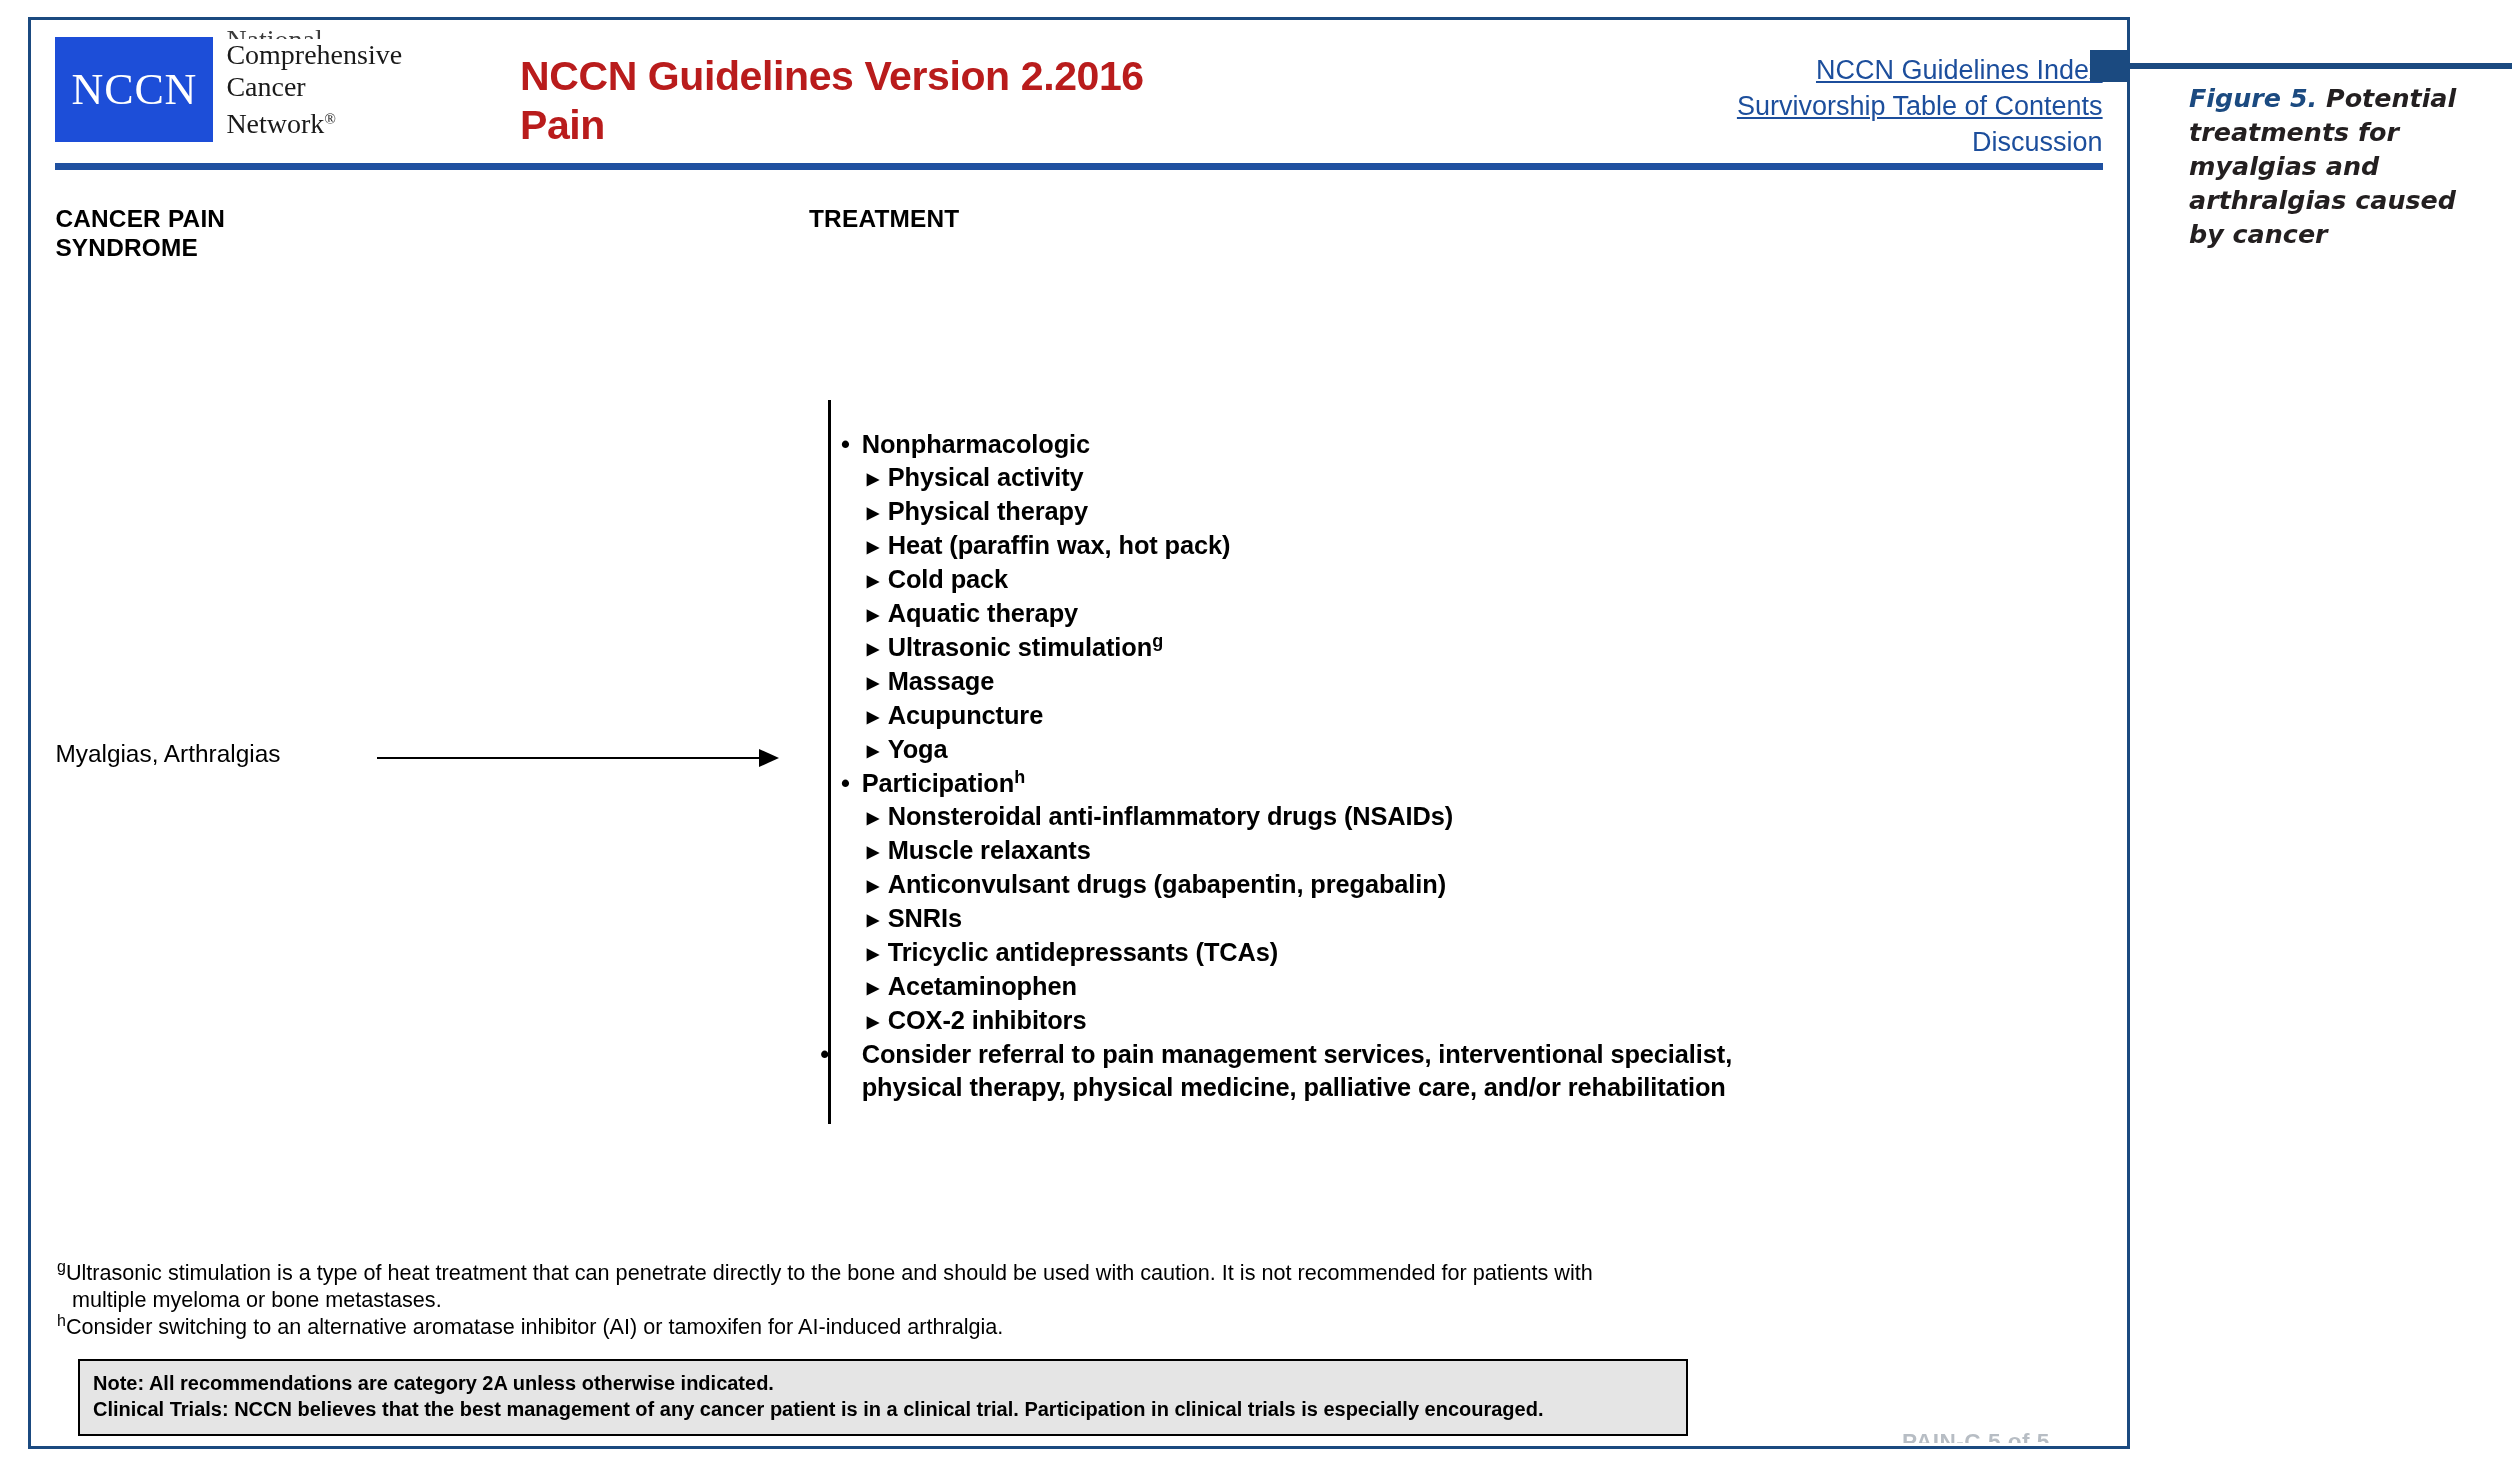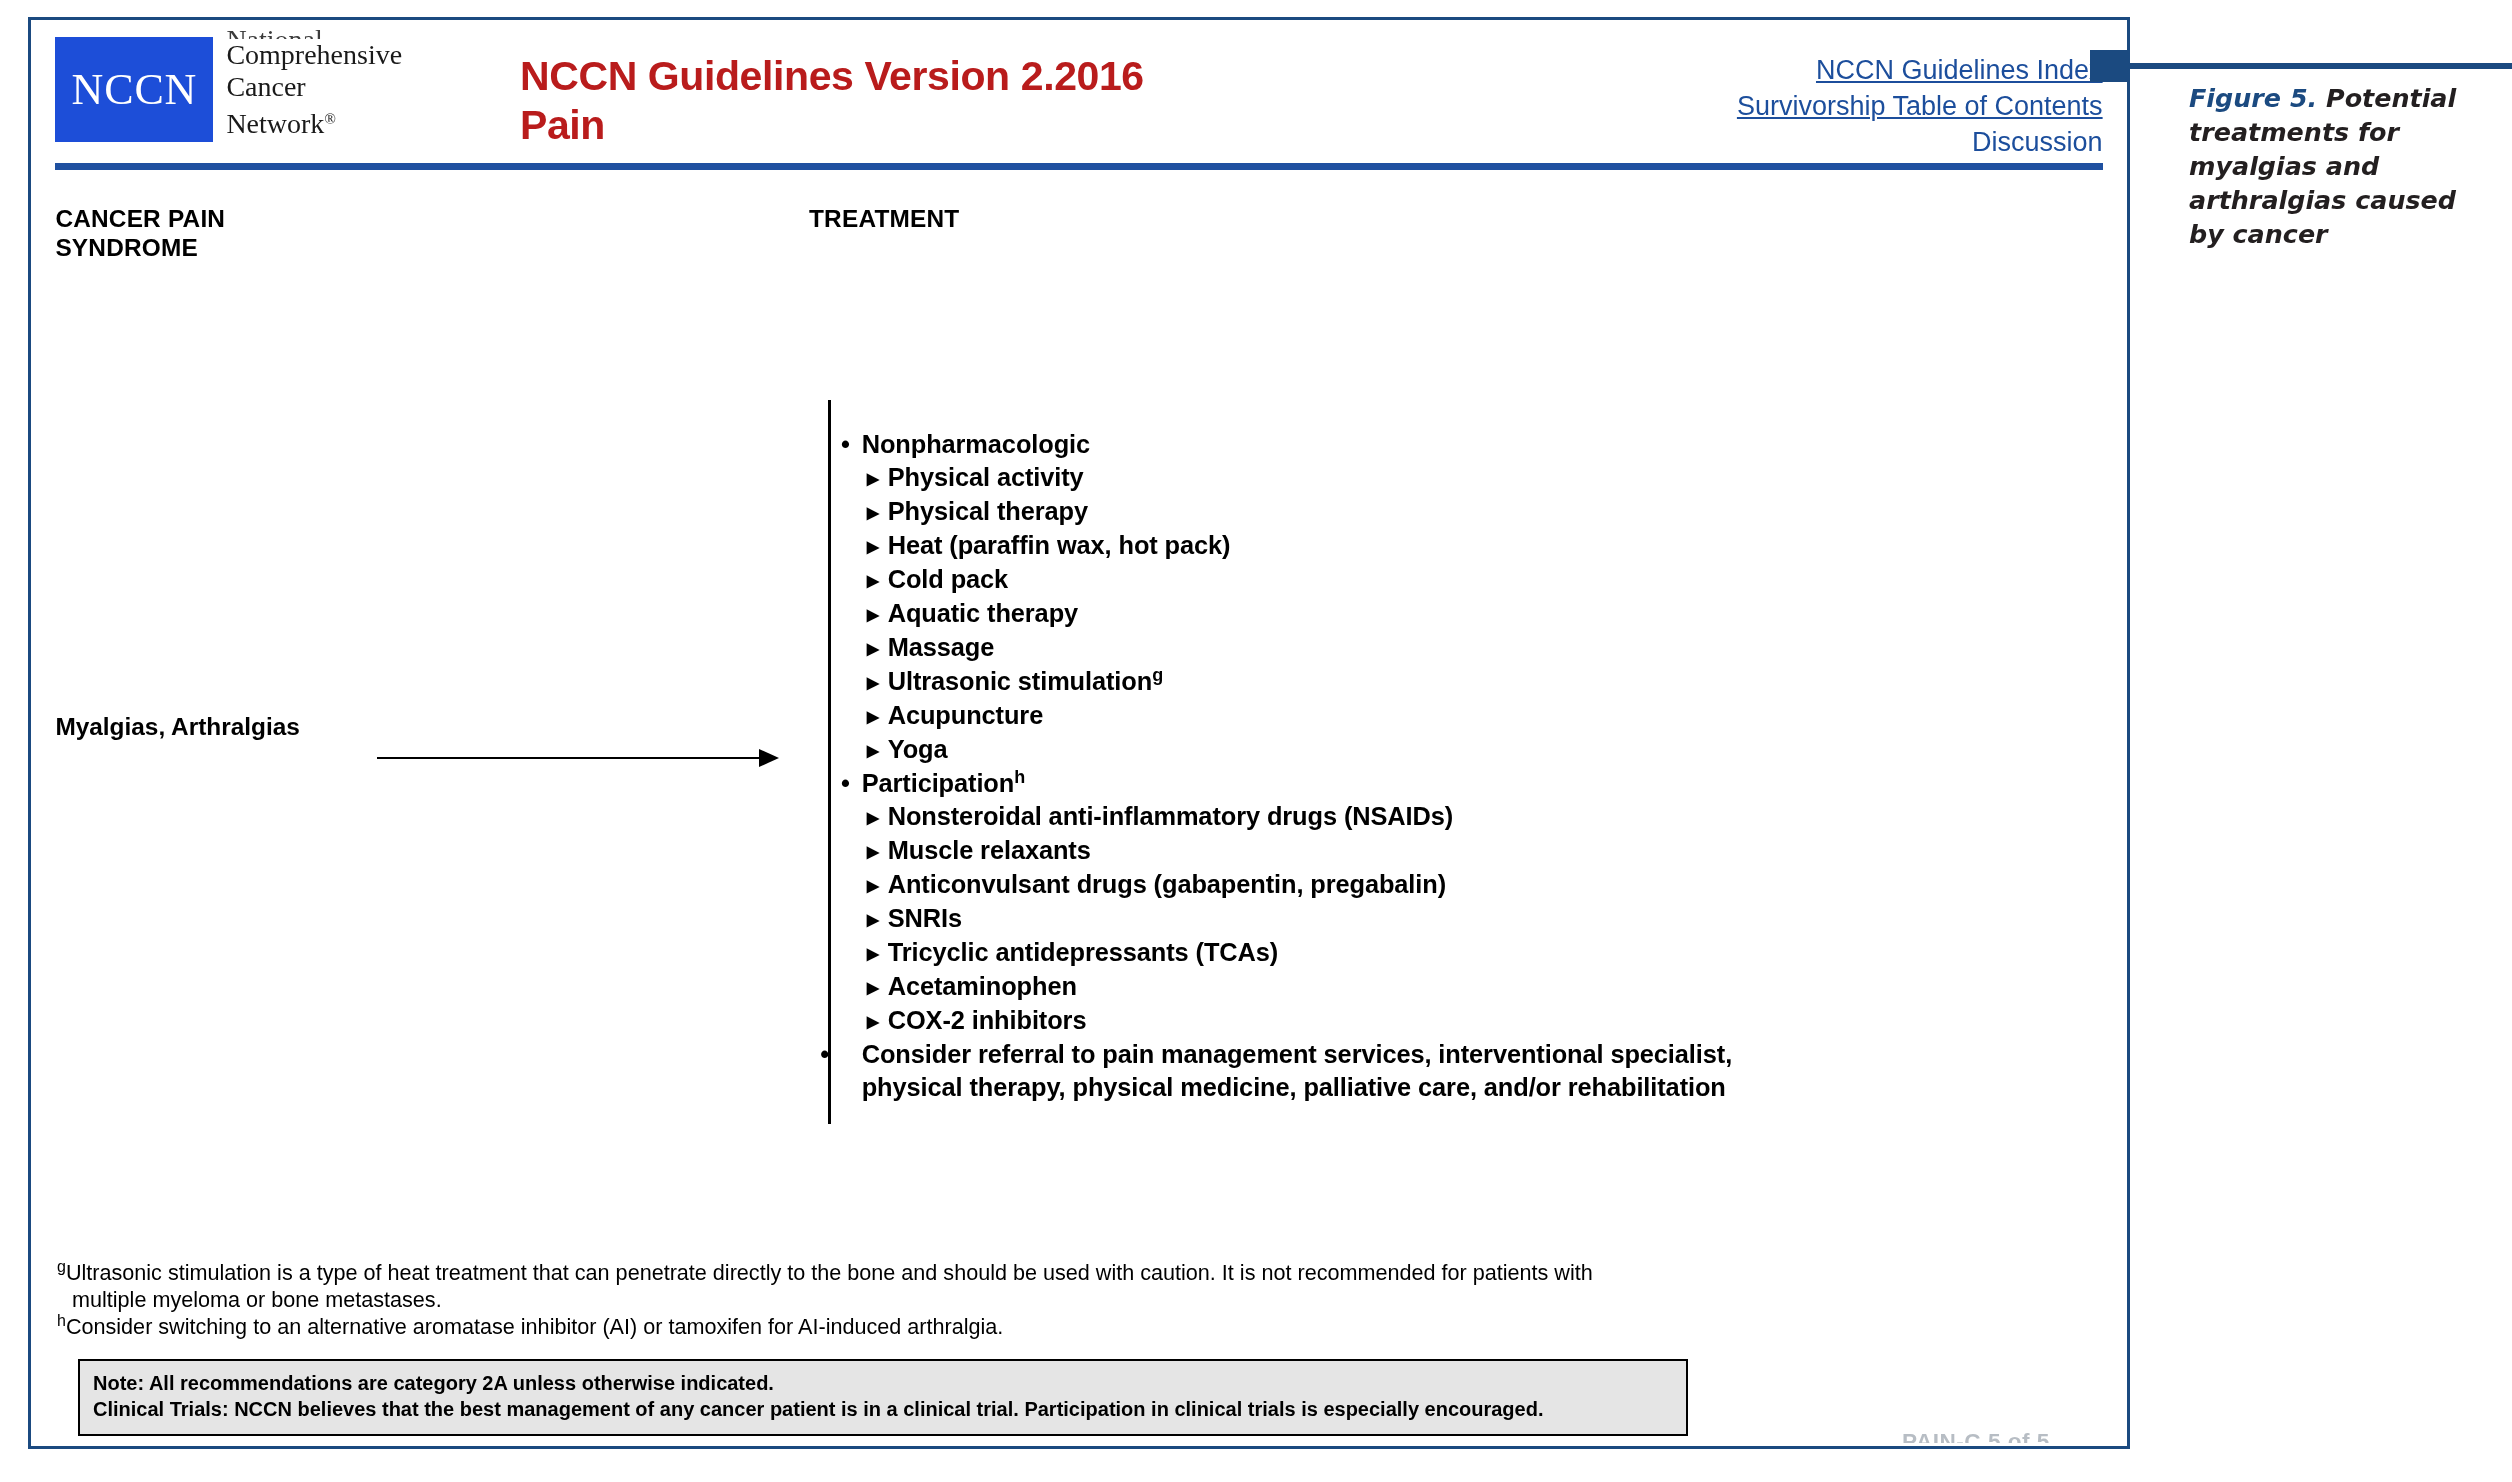--- a/index.html
+++ b/index.html
@@ -144,24 +144,24 @@
     color: #000000;
     letter-spacing: 0.2px;
   }
   #head-syndrome { left: 24.4px; top: 184px; width: 376px; }
   #head-treatment { left: 778px; top: 184px; width: 376px; }
 
   
   #syndrome-label {
     position: absolute;
     left: 24.4px;
-    top: 693px;
+    top: 720px;
     width: 357px;
     font-size: 24.4px;
-    font-weight: bold;
+    font-weight: normal;
     color: #000000;
   }
   #arrow {
     position: absolute;
     left: 346px;
     top: 729px;
     width: 406px;
     height: 19px;
   }
   #arrow .shaft {
@@ -346,22 +346,22 @@
 
   <div id="treatment-block">
     <div id="bracket"></div>
     <div id="treatment-list">
         <div class="t-line level1"><span class="mk mk-dot"></span><span>Nonpharmacologic</span></div>
         <div class="t-line level2"><span class="mk mk-tri"></span><span>Physical activity</span></div>
         <div class="t-line level2"><span class="mk mk-tri"></span><span>Physical therapy</span></div>
         <div class="t-line level2"><span class="mk mk-tri"></span><span>Heat (paraffin wax, hot pack)</span></div>
         <div class="t-line level2"><span class="mk mk-tri"></span><span>Cold pack</span></div>
         <div class="t-line level2"><span class="mk mk-tri"></span><span>Aquatic therapy</span></div>
+        <div class="t-line level2"><span class="mk mk-tri"></span><span>Ultrasonic stimulation</span><sup class="fn">g</sup></div>
         <div class="t-line level2"><span class="mk mk-tri"></span><span>Massage</span></div>
-        <div class="t-line level2"><span class="mk mk-tri"></span><span>Ultrasonic stimulation</span><sup class="fn">g</sup></div>
         <div class="t-line level2"><span class="mk mk-tri"></span><span>Acupuncture</span></div>
         <div class="t-line level2"><span class="mk mk-tri"></span><span>Yoga</span></div>
         <div class="t-line level1"><span class="mk mk-dot"></span><span>Participation</span><sup class="fn">h</sup></div>
         <div class="t-line level2"><span class="mk mk-tri"></span><span>Nonsteroidal anti-inflammatory drugs (NSAIDs)</span></div>
         <div class="t-line level2"><span class="mk mk-tri"></span><span>Muscle relaxants</span></div>
         <div class="t-line level2"><span class="mk mk-tri"></span><span>Anticonvulsant drugs (gabapentin, pregabalin)</span></div>
         <div class="t-line level2"><span class="mk mk-tri"></span><span>SNRIs</span></div>
         <div class="t-line level2"><span class="mk mk-tri"></span><span>Tricyclic antidepressants (TCAs)</span></div>
         <div class="t-line level2"><span class="mk mk-tri"></span><span>Acetaminophen</span></div>
         <div class="t-line level2"><span class="mk mk-tri"></span><span>COX-2 inhibitors</span></div>

